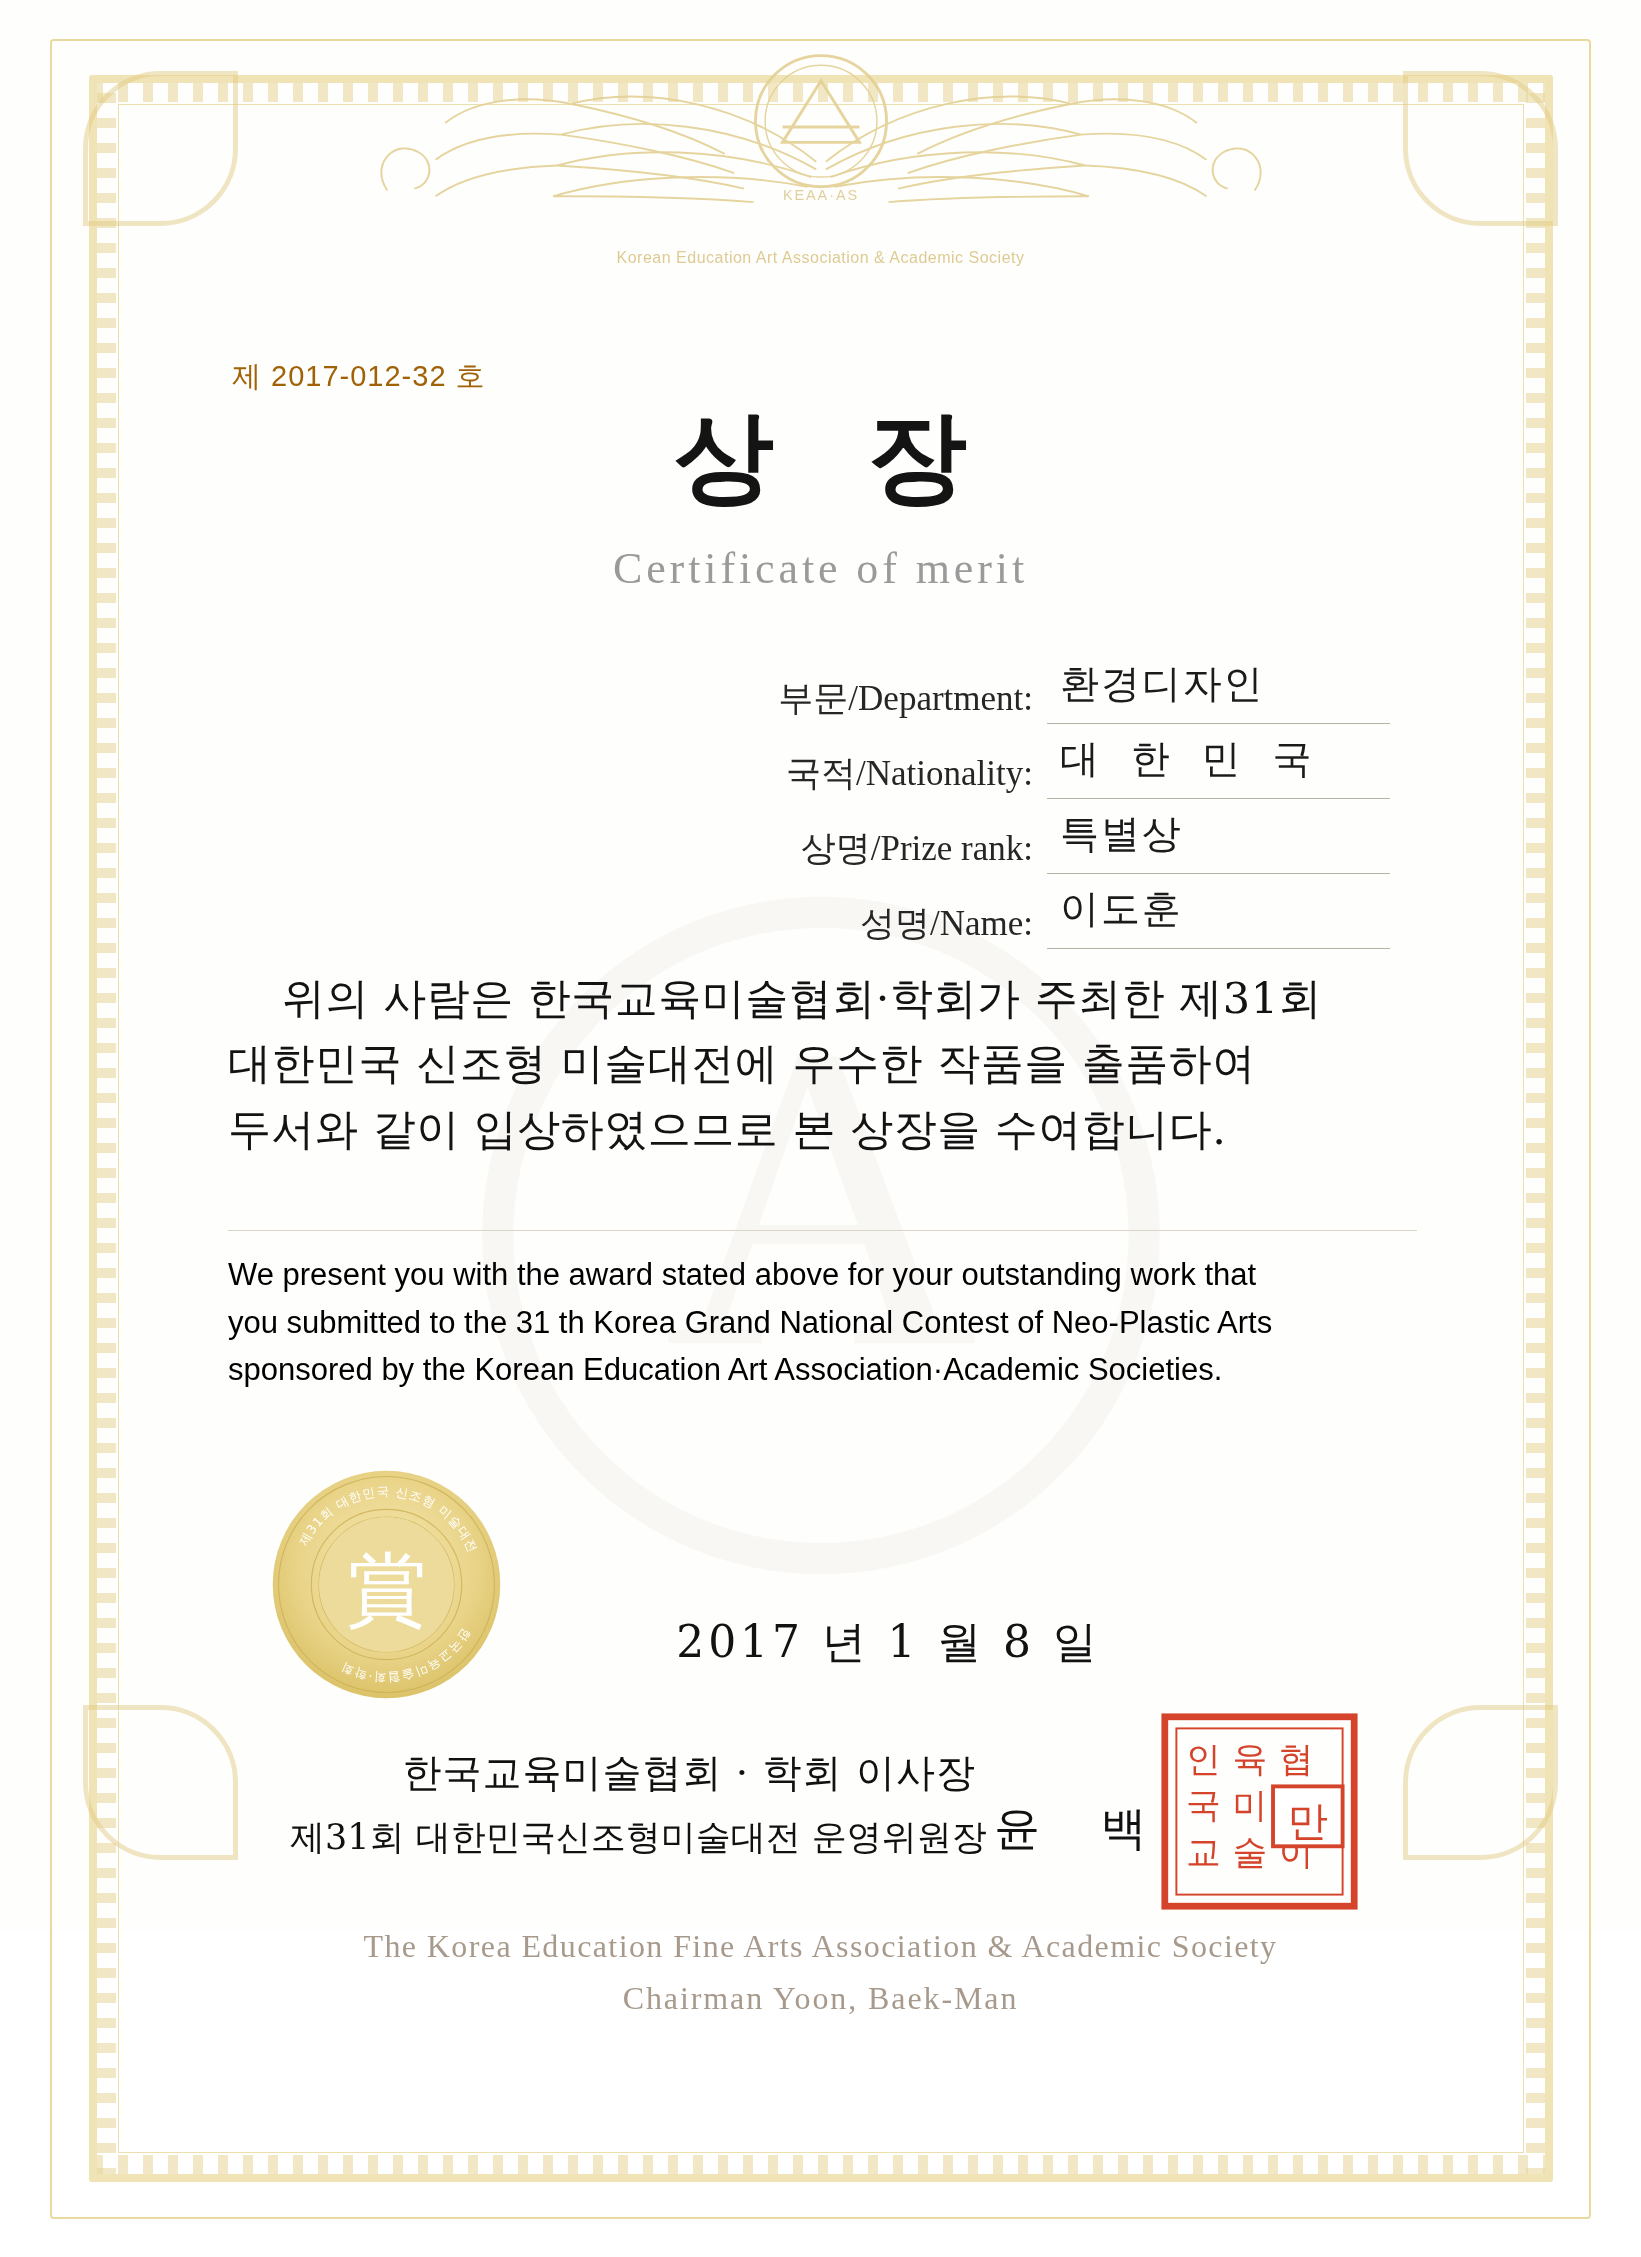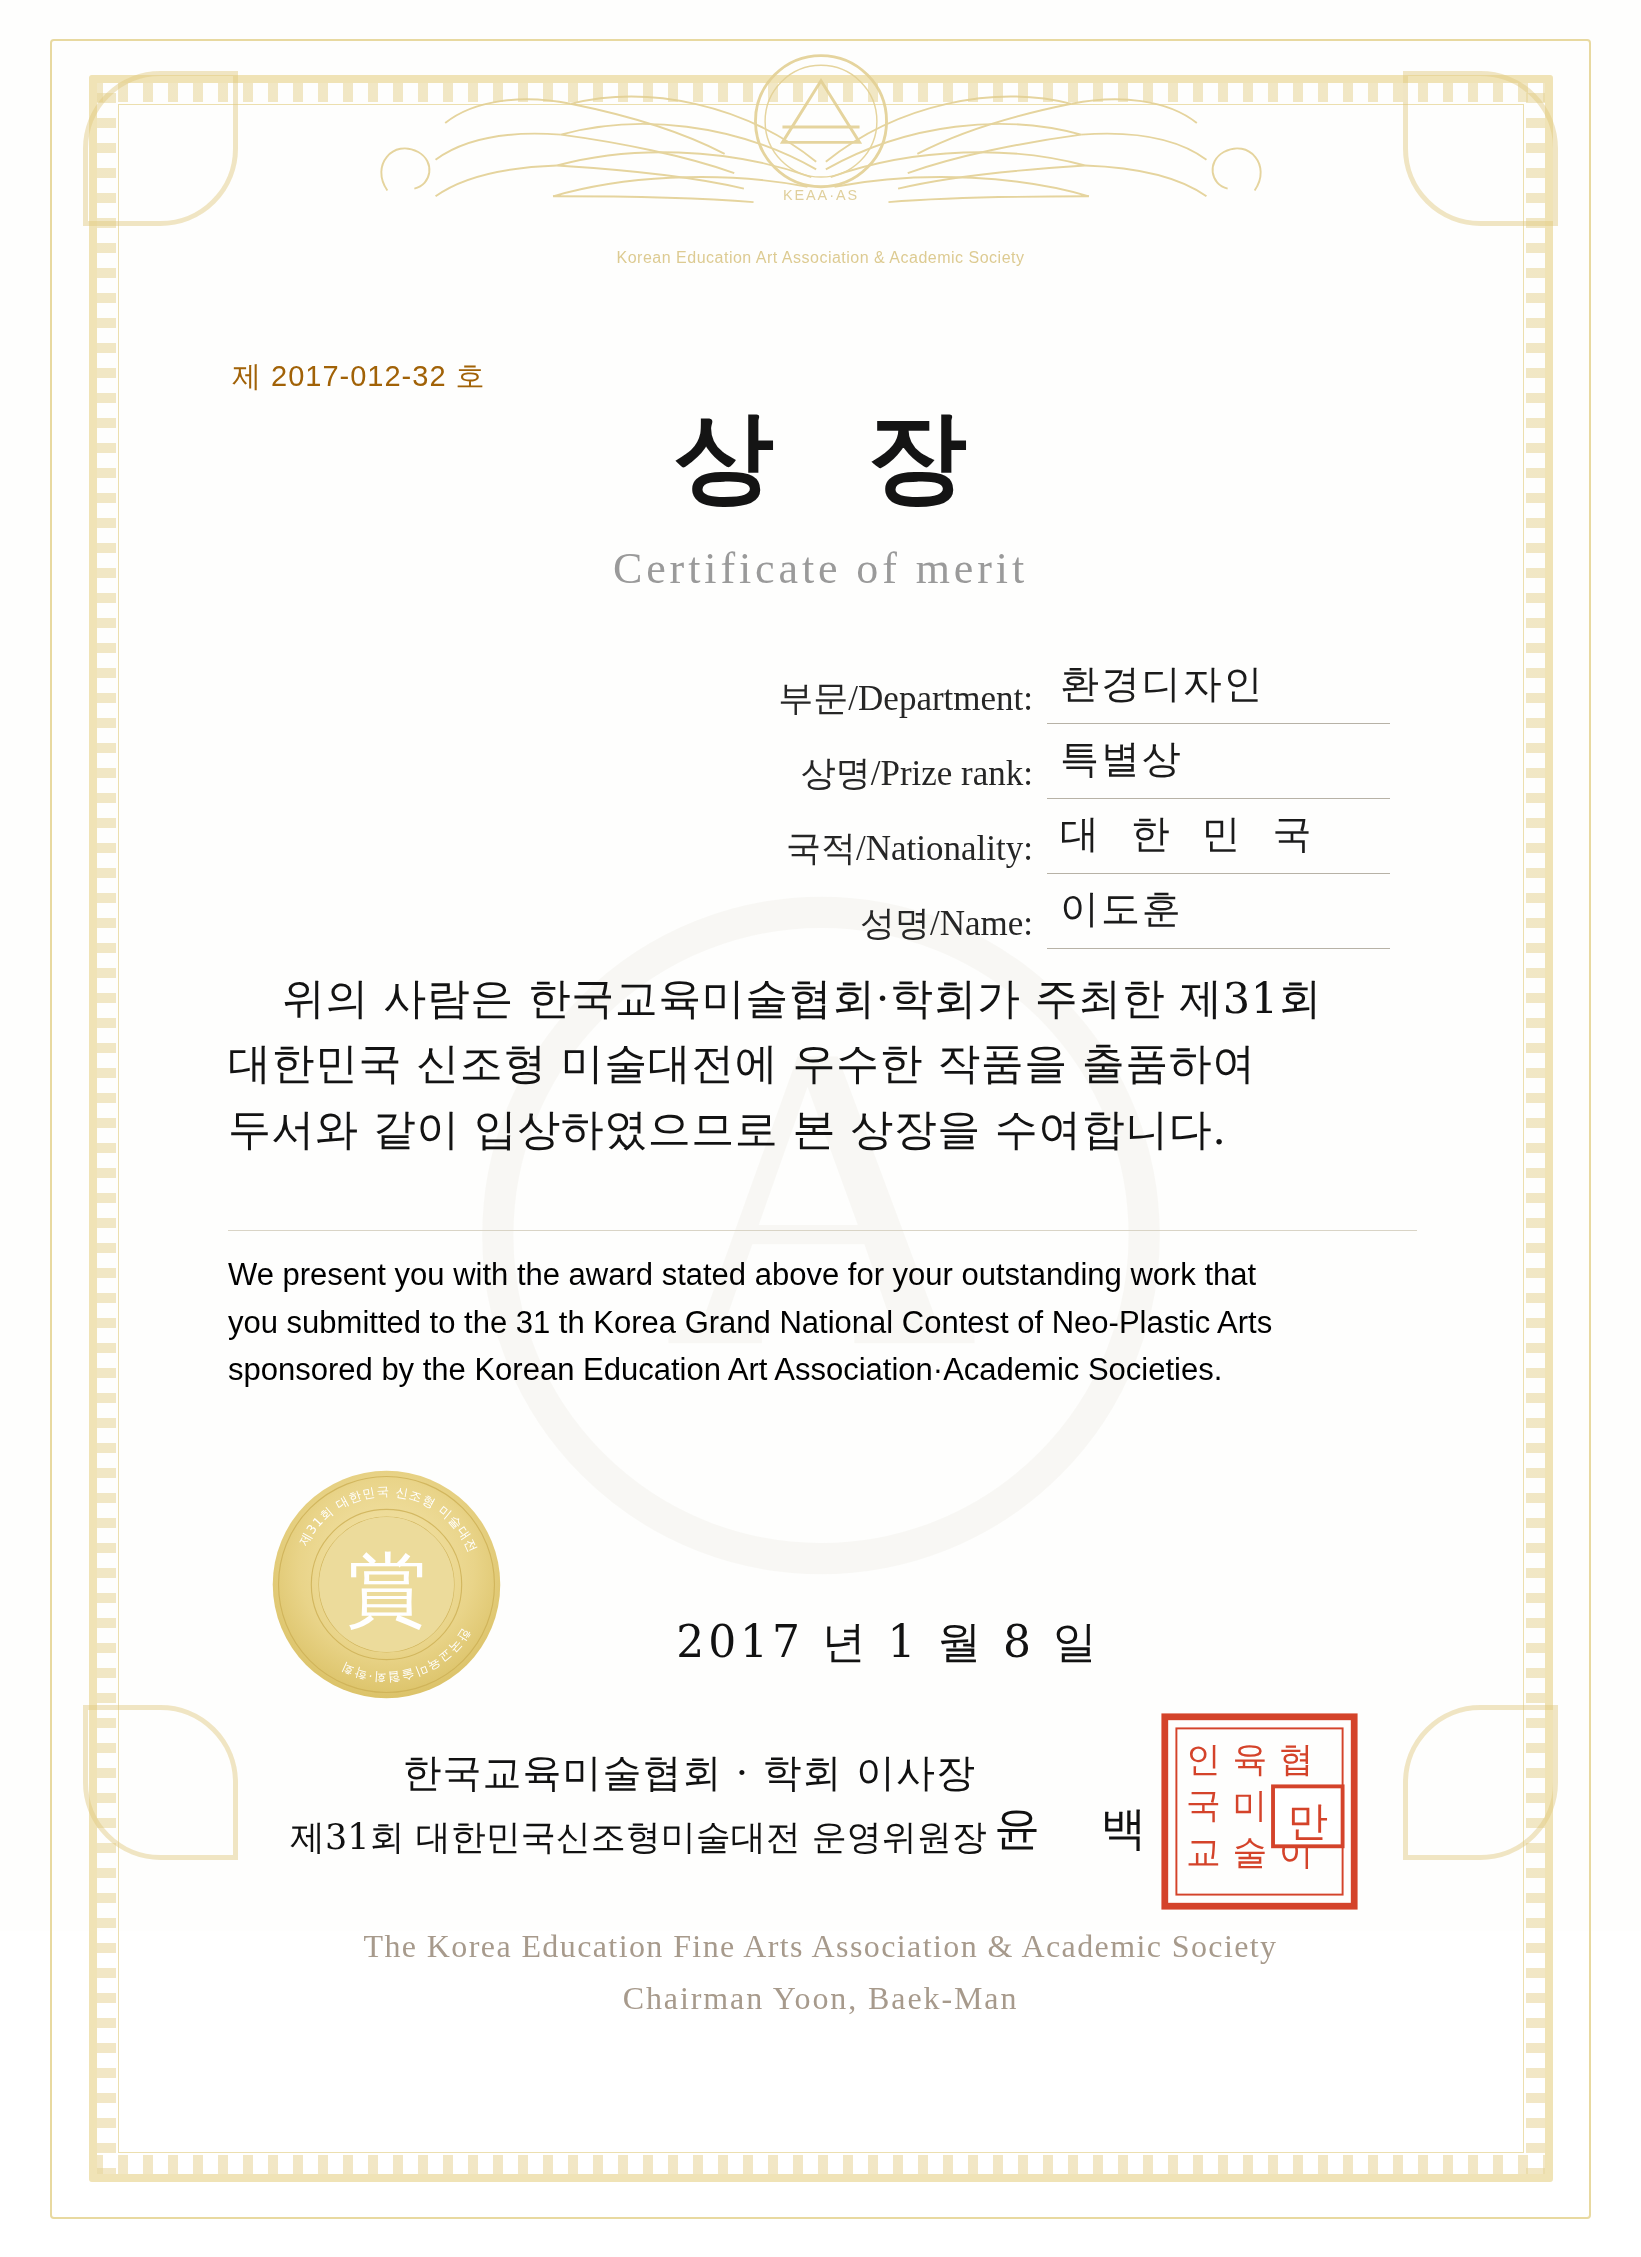--- a/index.html
+++ b/index.html
@@ -357,30 +357,30 @@
   <div class="fields">
 
     <div class="field-row">
       <div class="field-label">부문/Department:</div>
       <div class="field-value-wrap">
         <div class="field-value">환경디자인</div>
       </div>
     </div>
 
     <div class="field-row">
+      <div class="field-label">국적/Nationality:</div>
+      <div class="field-value-wrap">
+        <div class="field-value spaced">대 한 민 국</div>
+      </div>
+    </div>
+
+    <div class="field-row">
       <div class="field-label">상명/Prize rank:</div>
       <div class="field-value-wrap">
         <div class="field-value">특별상</div>
-      </div>
-    </div>
-
-    <div class="field-row">
-      <div class="field-label">국적/Nationality:</div>
-      <div class="field-value-wrap">
-        <div class="field-value spaced">대 한 민 국</div>
       </div>
     </div>
 
     <div class="field-row">
       <div class="field-label">성명/Name:</div>
       <div class="field-value-wrap">
         <div class="field-value">이도훈</div>
       </div>
     </div>
 

